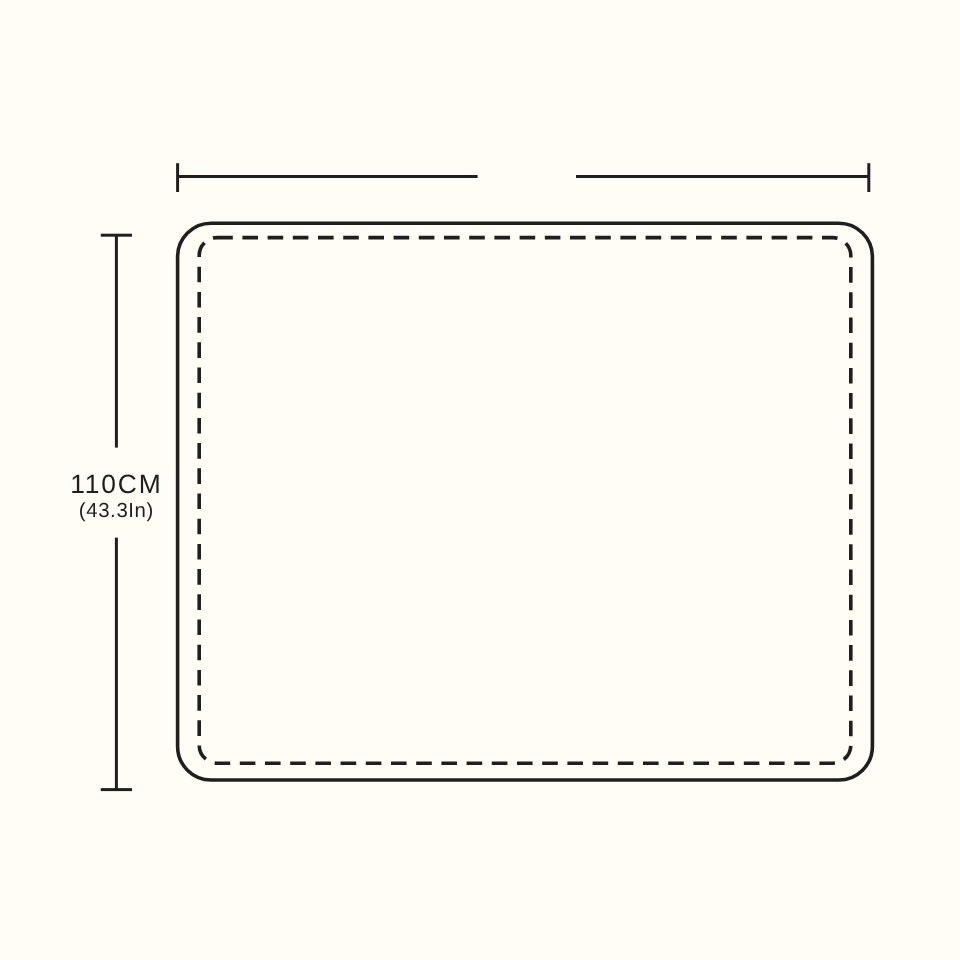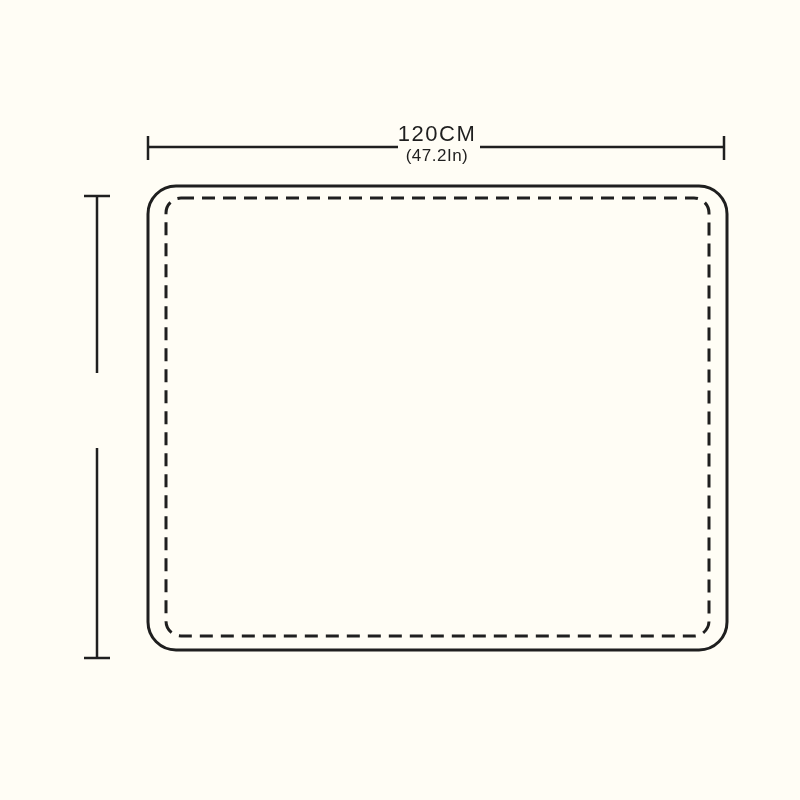--- a/index.html
+++ b/index.html
@@ -64,19 +64,19 @@
     </g>
 
     <g stroke="var(--ink)" stroke-width="2.5">
       <line x1="97" y1="196" x2="97" y2="373"></line>
       <line x1="97" y1="448" x2="97" y2="658"></line>
       <line x1="84" y1="196" x2="110" y2="196"></line>
       <line x1="84" y1="658" x2="110" y2="658"></line>
     </g>
   </svg>
 
-  <div class="label width-label">
-    <div class="metric">120CM</div>
-    <div class="imperial">(47.2In)</div>
+
+  <div class="label height-label">
+    <div class="metric">110CM</div>
+    <div class="imperial">(43.3In)</div>
   </div>
-
 
 </div>
 
 </body></html>

